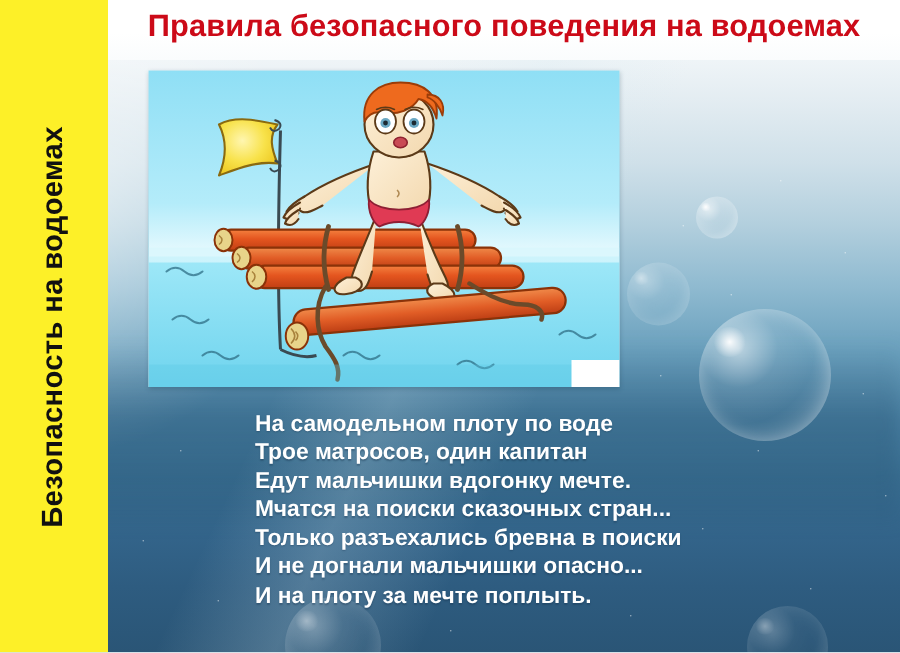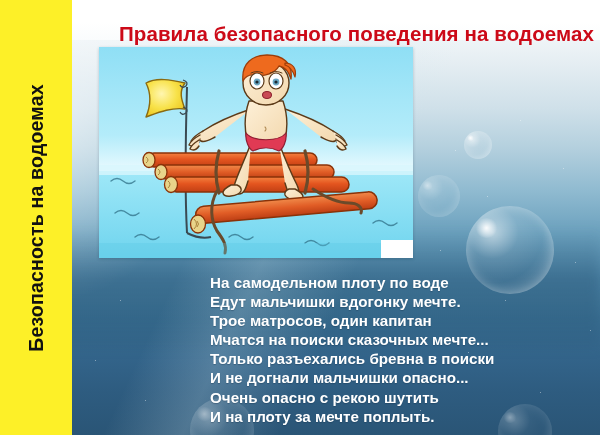--- a/index.html
+++ b/index.html
@@ -113,23 +113,23 @@
 
   
   .title-band {
     position: absolute;
     left: 72px; top: 0;
     width: 528px; height: 40px;
     background: linear-gradient(180deg, #ffffff 0%, #ffffff 55%, #fafcfd 100%);
   }
   .title {
     position: absolute;
-    left: 78px; top: 22px;
+    left: 78px; top: 6px;
     width: 516px;
-    text-align: right;
+    text-align: center;
     font-size: 20.5px;
     font-weight: bold;
     color: #cc0a18;
     letter-spacing: 0.1px;
     white-space: nowrap;
   }
 
   
   .illus-wrap {
     position: absolute;
@@ -153,21 +153,20 @@
     left: 170px; top: 273px;
     width: 380px;
   }
   .poem-line {
     font-size: 15.2px;
     font-weight: bold;
     color: #ffffff;
     line-height: 19.1px;
     white-space: nowrap;
     text-shadow: 0 1px 1px rgba(20,50,75,0.35);
-    margin-left: 40px;
   }
 </style>
 </head>
 <body>
 
 <div id="slide">
 
   <div class="bg-base"></div>
   <div class="bg-sheen-left"></div>
   <div class="bg-dark-band"></div>
@@ -349,22 +348,21 @@
       </g>
       <path d="M88 186 C 96 190, 104 192, 112 190" stroke="#3a4a52" stroke-width="2" fill="none"></path>
 
       <rect x="0" y="196" width="314" height="15" fill="#5bc8e6" opacity="0.35"></rect>
     </svg>
     <div class="illus-notch"></div>
   </div>
 
   <div class="poem">
     <div class="poem-line">На самодельном плоту по воде</div>
+    <div class="poem-line">Трое матросов, один капитан</div>
     <div class="poem-line">Едут мальчишки вдогонку мечте.</div>
-    <div class="poem-line">Трое матросов, один капитан</div>
-    <div class="poem-line">Мчатся на поиски сказочных мечте...</div>
+    <div class="poem-line">Мчатся на поиски сказочных стран...</div>
     <div class="poem-line">Только разъехались бревна в поиски</div>
     <div class="poem-line">И не догнали мальчишки опасно...</div>
-    <div class="poem-line">Очень опасно с рекою шутить</div>
     <div class="poem-line">И на плоту за мечте поплыть.</div>
   </div>
 
 </div>
 
 </body></html>

